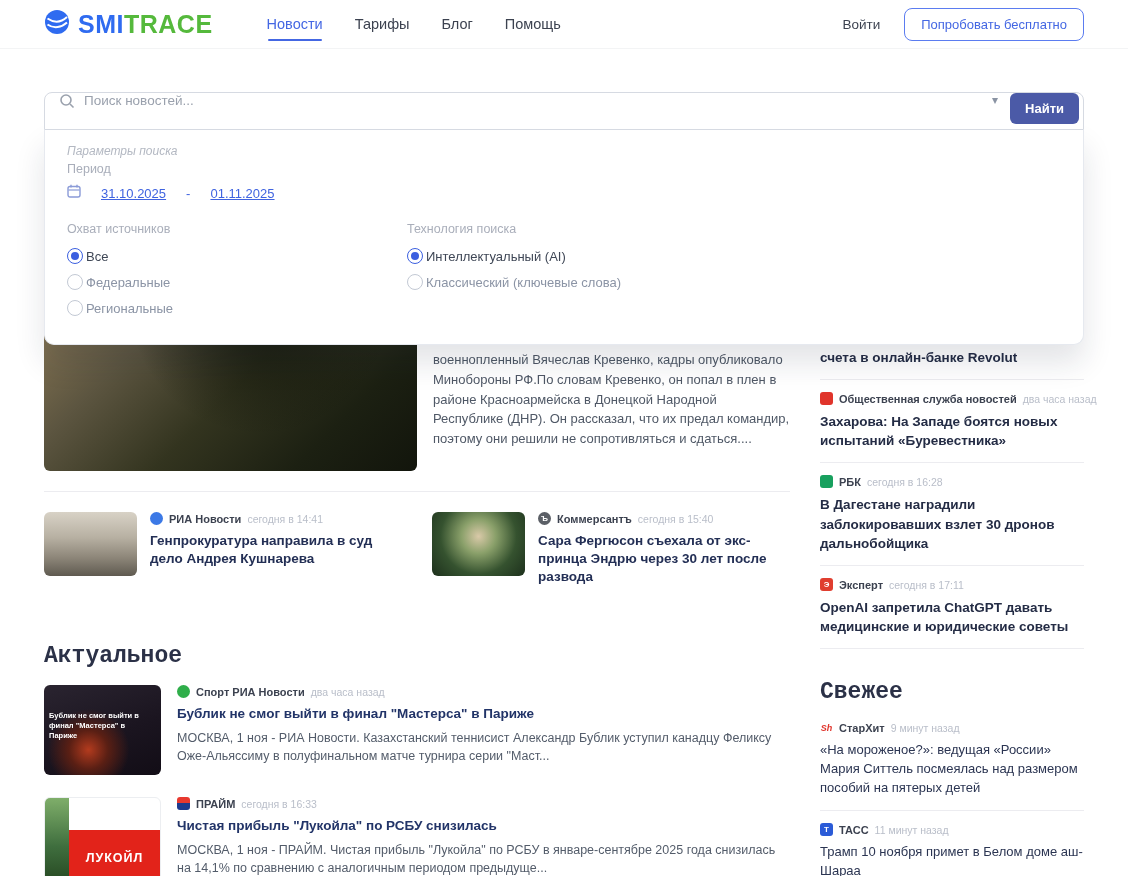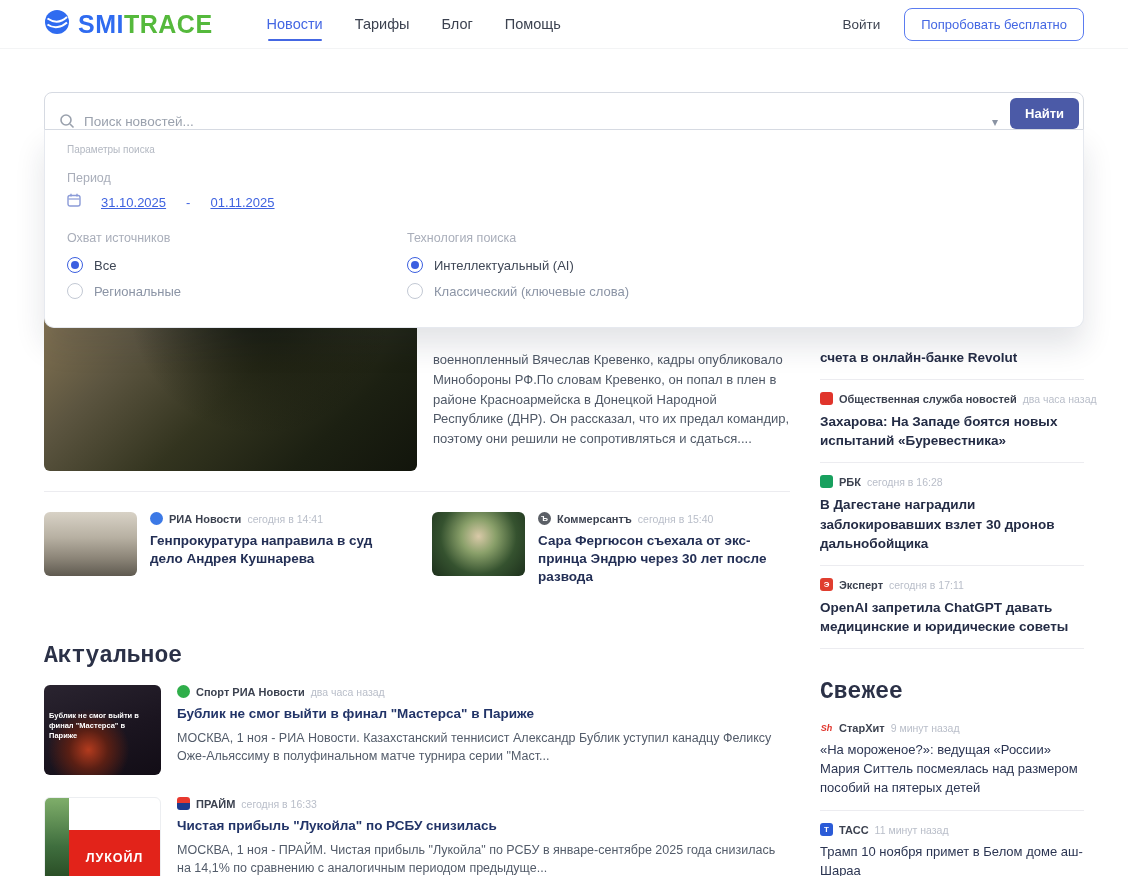--- a/index.html
+++ b/index.html
@@ -35,21 +35,21 @@
   .login-link { font-size:13.5px; color:#3c4250; cursor:pointer; }
   .cta {
     font-family:inherit; font-size:13px; font-weight:500; color:#4467e3;
     background:#fff; border:1.5px solid #5b7cf0; border-radius:8px;
     padding:8px 16px; cursor:pointer;
   }
 
   
   .search-section { position:relative; margin:44px 44px 0; z-index:20; }
   .search-bar {
-    display:flex; align-items:flex-end; height:38px;
+    display:flex; align-items:flex-start; height:38px;
     border:1px solid #d6dae2; border-radius:8px 8px 0 0;
     background:#fff; padding:0 4px 0 14px; position:relative; z-index:22;
   }
   .search-icon { display:flex; align-items:center; margin-right:9px; }
   .search-input {
     flex:1; border:none; outline:none; font-family:inherit;
     font-size:13.5px; color:#3c4250; background:transparent;
   }
   .search-input::placeholder { color:#9aa1ad; }
   .caret { color:#8a93a3; font-size:12px; margin:0 12px 0 6px; cursor:pointer; }
@@ -58,30 +58,30 @@
     background:#4b5aa7; border:none; border-radius:6px;
     padding:8px 15px; cursor:pointer;
   }
   .search-panel {
     position:absolute; top:38px; left:0; right:0;
     background:#fff; border:1px solid #e6e9ef; border-top:none;
     border-radius:0 0 10px 10px;
     box-shadow:0 18px 30px rgba(25,35,60,.12);
     padding:14px 22px 18px; z-index:21;
   }
-  .panel-title { font-size:10px; color:#b3b8c2; margin-bottom:16px; }
+  .panel-title { font-size:12px; color:#b3b8c2; margin-bottom:4px;font-style:italic; }
   .period-label { font-size:12.5px; color:#a9aeba; margin-bottom:8px; }
   .period-row { display:flex; align-items:center; gap:20px; }
   .date-link { font-size:13px; font-weight:500; color:#3f63e0; text-decoration:underline; cursor:pointer; }
   .date-sep { font-size:13px; color:#3f63e0; }
   .filter-groups { display:flex; margin-top:20px; }
   .filter-group.g1 { width:340px; }
   .filter-group.g2 { width:345px; }
   .group-label { font-size:12.5px; color:#a9aeba; margin-bottom:12px; }
-  .option { display:flex; align-items:center; gap:11px; margin-bottom:10px; cursor:pointer; }
+  .option { display:flex; align-items:center; gap:3px; margin-bottom:10px; cursor:pointer; }
   .opt-label { font-size:13px; color:#8b94a5; }
   .opt-label.sel { color:#3f4756; }
   .radio {
     width:16px; height:16px; border:1.5px solid #c3c9d4; border-radius:50%;
     position:relative; flex-shrink:0; background:#fff;
   }
   .radio.checked { border-color:#3b5fe0; }
   .radio.checked::after { content:""; position:absolute; inset:3px; background:#3b5fe0; border-radius:50%; }
   .checkbox {
     width:15px; height:15px; border:1.5px solid #c3c9d4; border-radius:3px;
@@ -226,20 +226,24 @@
 
     <div class="filter-groups">
       <div class="filter-group g1">
         <div class="group-label">Охват источников</div>
         <label class="option">
           <span class="radio checked"></span>
           <span class="opt-label sel">Все</span>
         </label>
         <label class="option">
           <span class="radio"></span>
+          <span class="opt-label">Федеральные</span>
+        </label>
+        <label class="option">
+          <span class="radio"></span>
           <span class="opt-label">Региональные</span>
         </label>
       </div>
 
 
       <div class="filter-group g3">
         <div class="group-label">Технология поиска</div>
         <label class="option">
           <span class="radio checked"></span>
           <span class="opt-label sel">Интеллектуальный (AI)</span>

